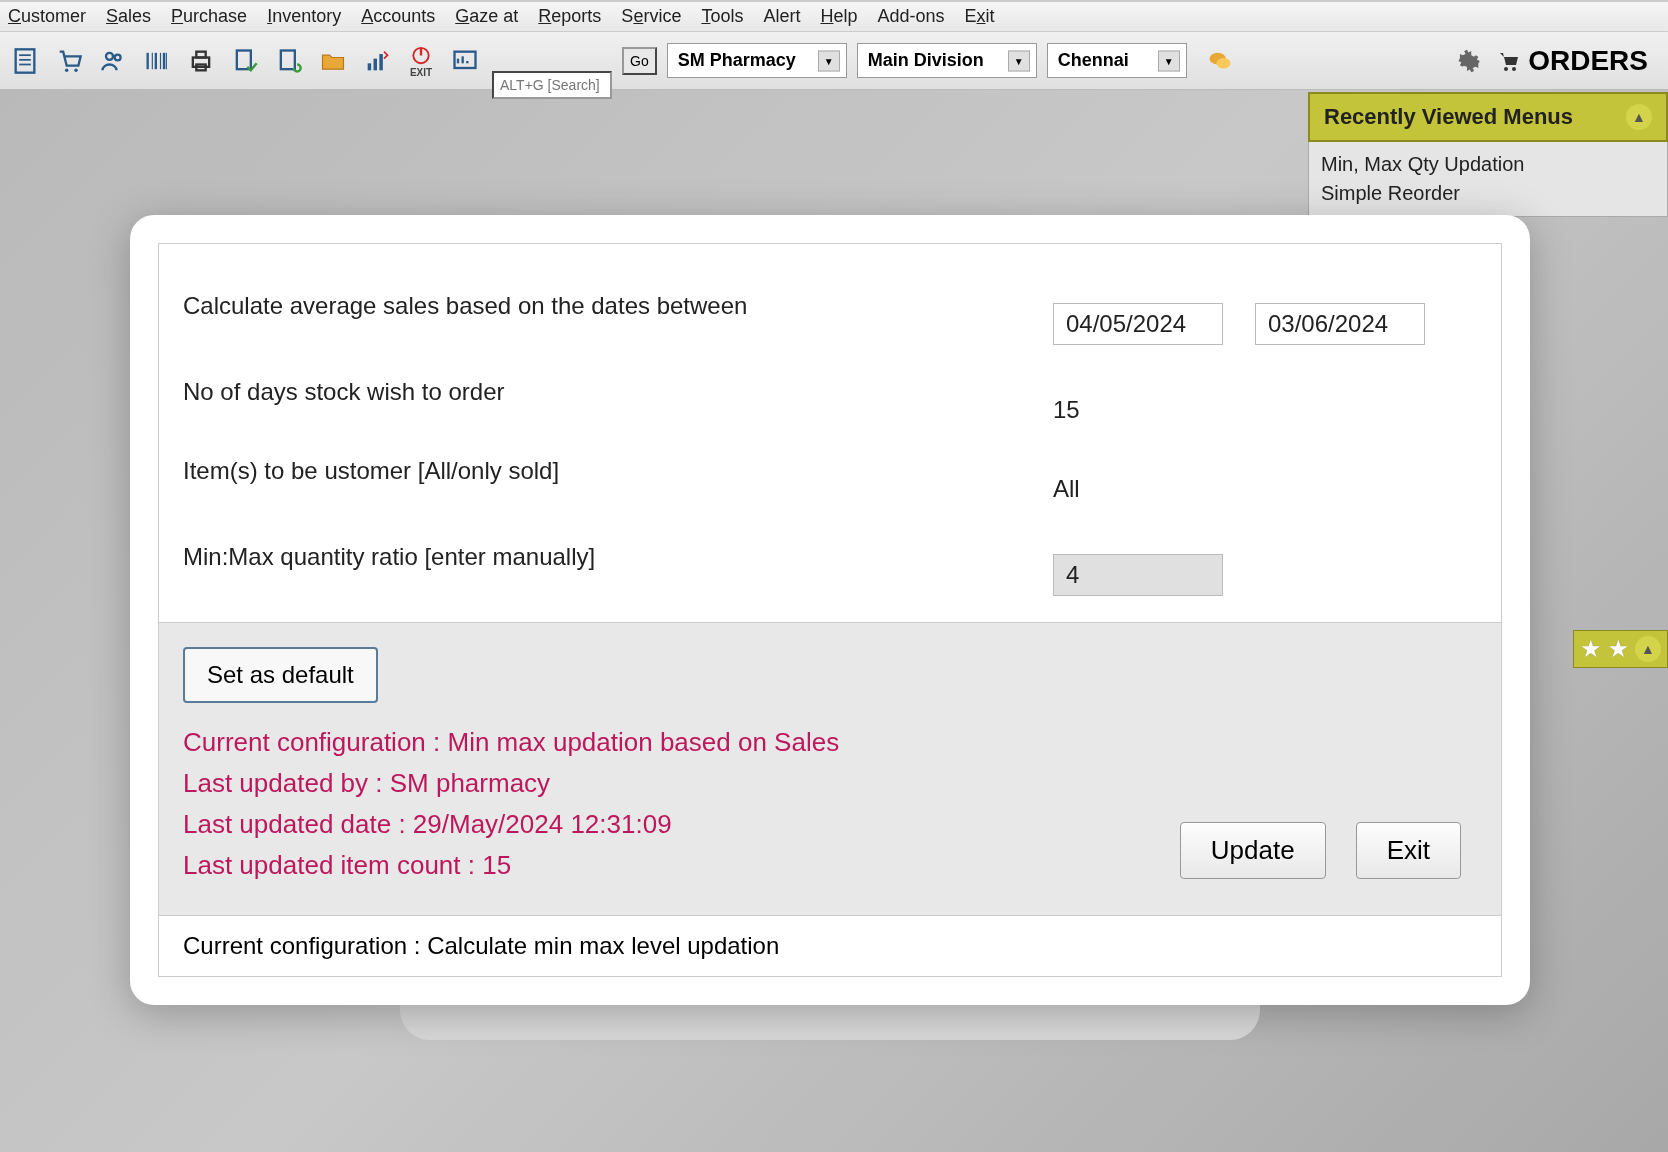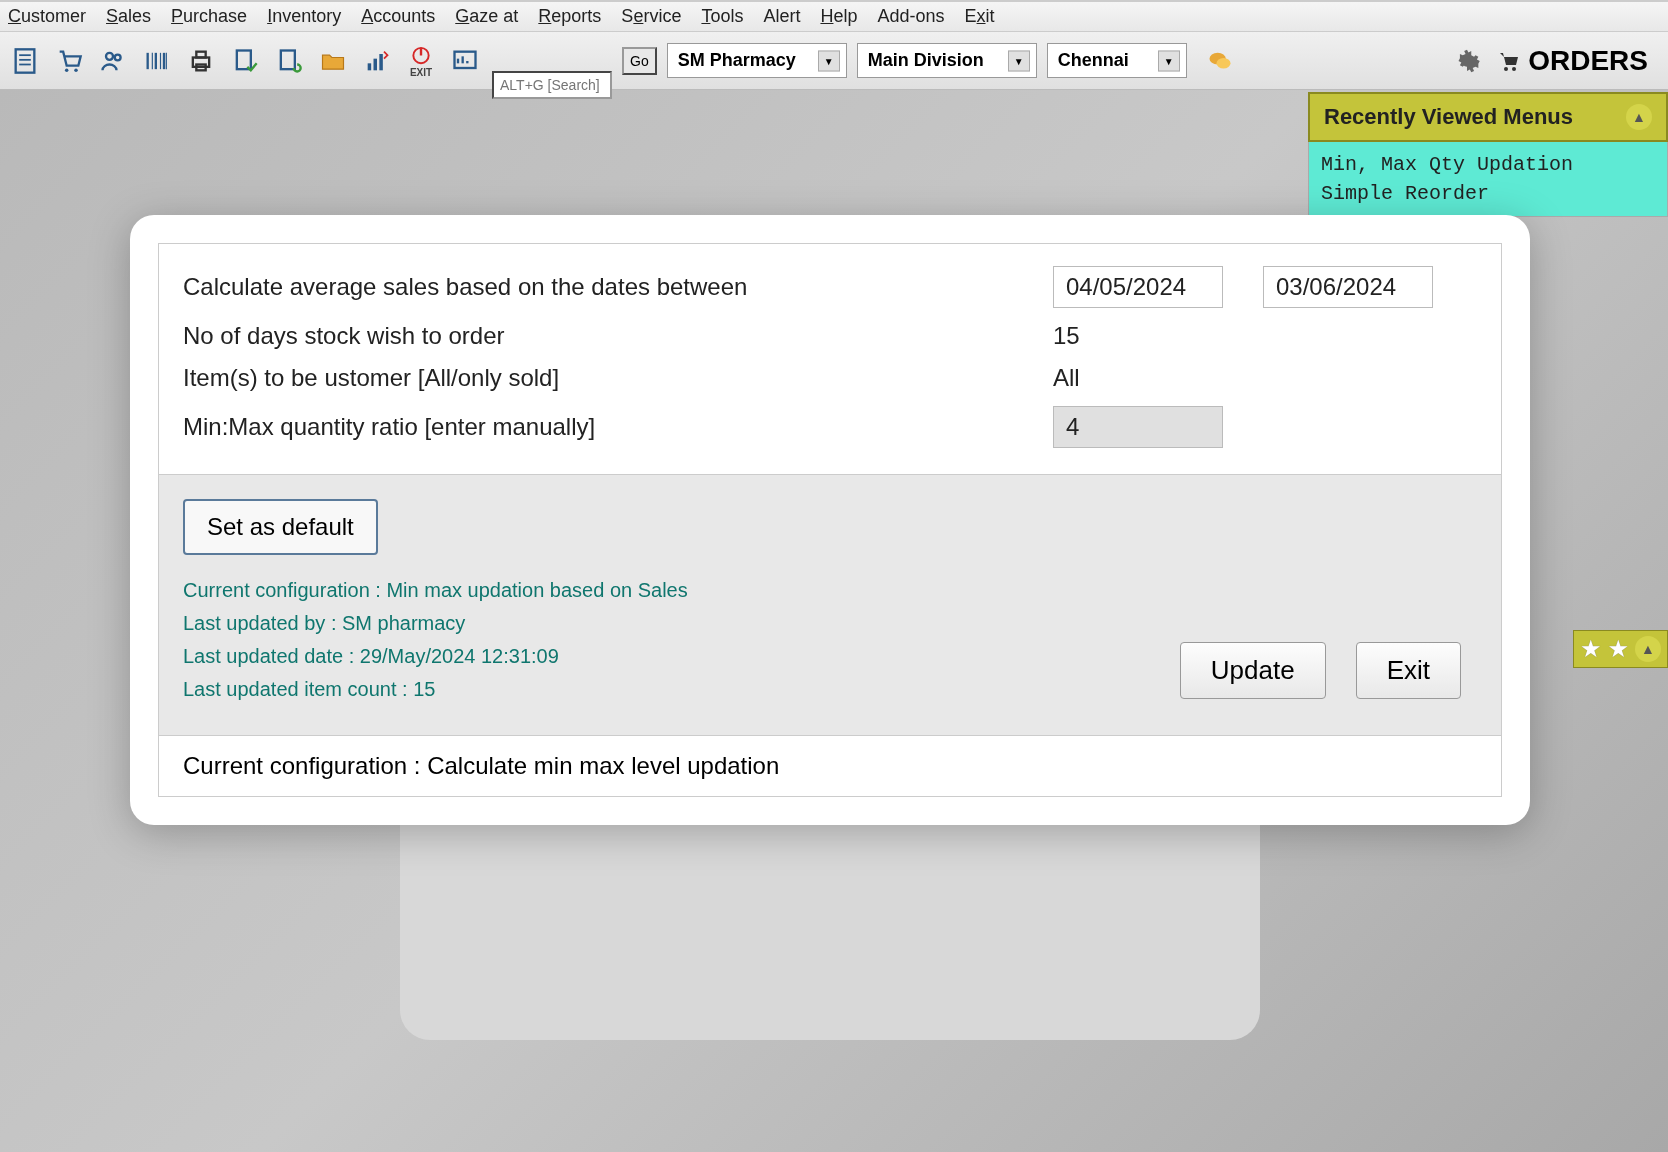--- a/index.html
+++ b/index.html
@@ -119,25 +119,24 @@
   color: #222;
 }
 .rvm-collapse {
   width: 26px; height: 26px;
   background: #d4d44a;
   border-radius: 50%;
   display: flex; align-items: center; justify-content: center;
   font-size: 14px; color: #555;
 }
 .rvm-body {
-  background: #5eead4;
+  background: #e5e5e5;
   border: 1px solid #aaa;
   border-top: none;
   padding: 8px 12px;
-  font-family: Liberation Mono, monospace;
 }
 .rvm-item {
   font-size: 20px;
   padding: 3px 0;
   color: #222;
   cursor: pointer;
 }
 .stars-strip {
   position: absolute;
   right: 0;
@@ -200,21 +199,21 @@
   background: #fff;
 }
 .form-row {
   display: flex;
   align-items: center;
   margin-bottom: 14px;
   font-size: 24px;
   color: #222;
 }
 .form-label { flex: 0 0 870px; }
-.form-val { display: flex; gap: 40px; }
+.form-val { display: flex; gap: 32px; margin-top: 37px; }
 .date-box, .ratio-box {
   border: 1px solid #bbb;
   padding: 6px 12px;
   font-size: 24px;
   min-width: 170px;
   background: #fff;
 }
 .ratio-box { background: #e0e0e0; }
 
 .modal-mid {
@@ -228,22 +227,22 @@
   border: 2px solid #5a7a9a;
   background: #f8f8f8;
   padding: 12px 22px;
   font-size: 24px;
   border-radius: 4px;
   cursor: pointer;
   margin-bottom: 24px;
   display: inline-block;
 }
 .info-line {
-  font-size: 20px;
-  color: #0f766e;
+  font-size: 26px;
+  color: #be185d;
   margin-bottom: 10px;
 }
 .action-btns {
   position: absolute;
   right: 40px;
   bottom: 36px;
   display: flex;
   gap: 30px;
 }
 .action-btn {

